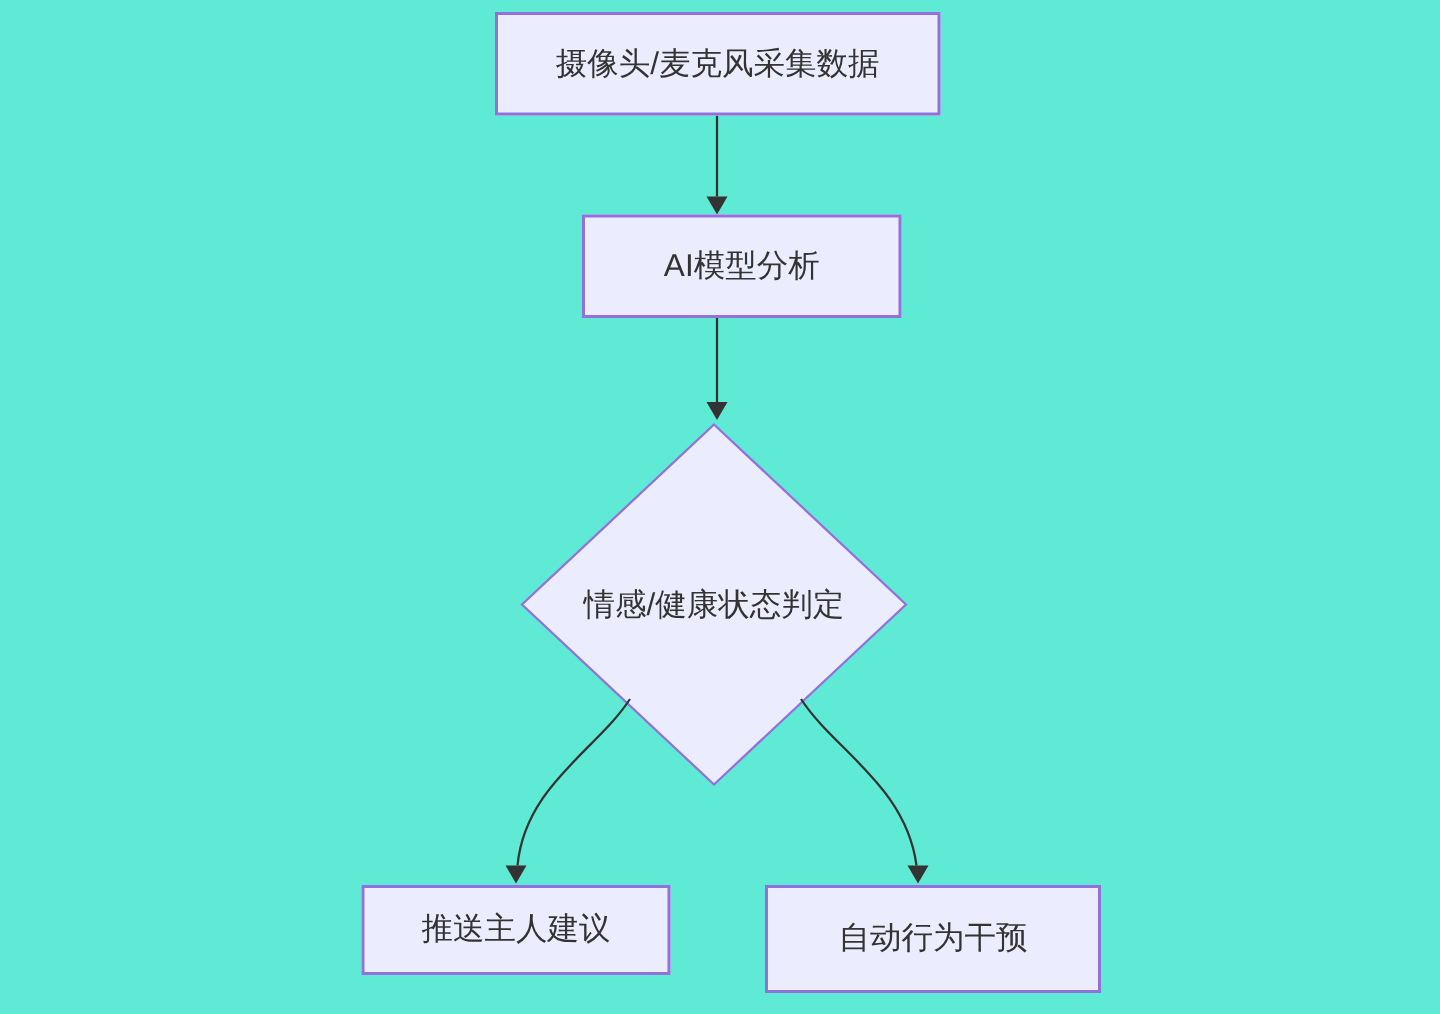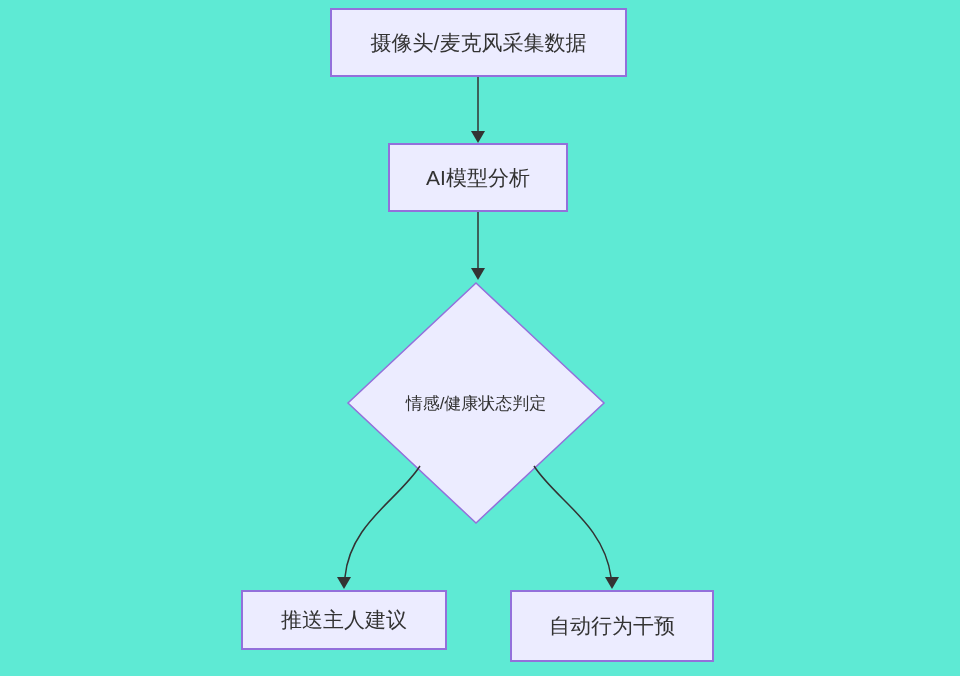--- a/index.html
+++ b/index.html
@@ -19,34 +19,34 @@
     display: flex;
     align-items: center;
     justify-content: center;
     color: #333333;
     font-size: 21px;
     text-align: center;
     line-height: 1.2;
     white-space: nowrap;
   }
   #node-capture   { left: 330px; top:   8px; width: 297px; height: 69px; }
-  #node-analysis  { left: 388px; top: 143px; width: 180px; height: 69px; }
+  #node-analysis  { left: 388px; top: 143px; width: 213px; height: 69px; }
   #node-push      { left: 241px; top: 590px; width: 206px; height: 60px; }
-  #node-auto      { left: 510px; top: 590px; width: 204px; height: 72px; }
+  #node-auto      { left: 510px; top: 590px; width: 224px; height: 72px; }
   .diamond-label {
     position: absolute;
     left: 348px;
     top: 382px;
     width: 256px;
     height: 42px;
     display: flex;
     align-items: center;
     justify-content: center;
     color: #333333;
-    font-size: 17px;
+    font-size: 21px;
     white-space: nowrap;
   }
   #edge-layer {
     position: absolute;
     left: 0; top: 0;
     width: 960px;
     height: 676px;
   }
   .edge-path {
     fill: none;

